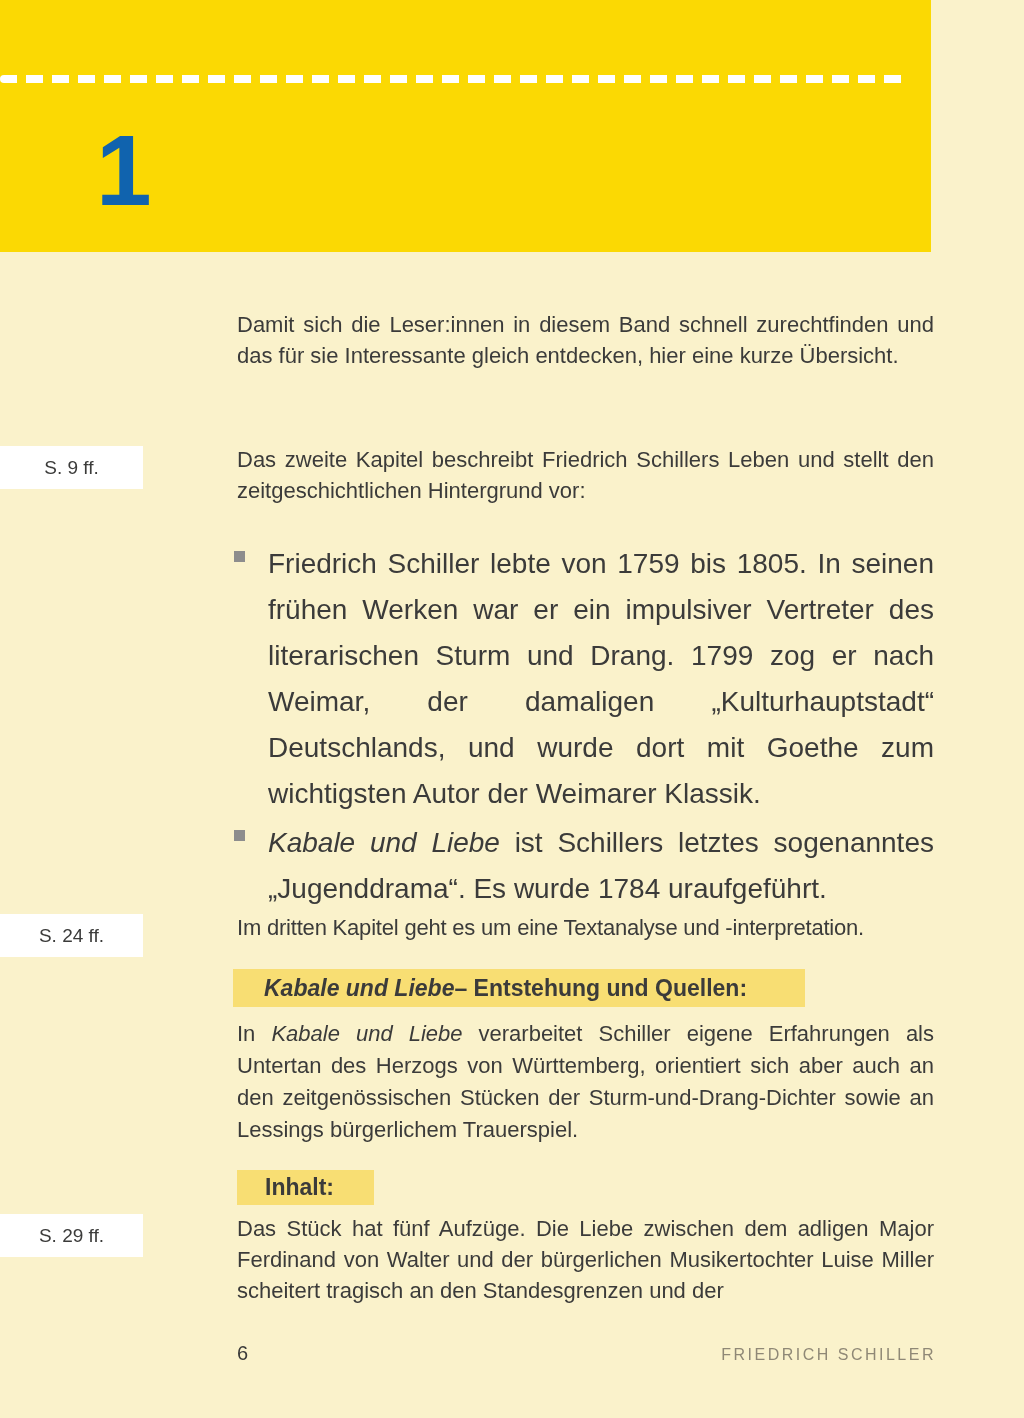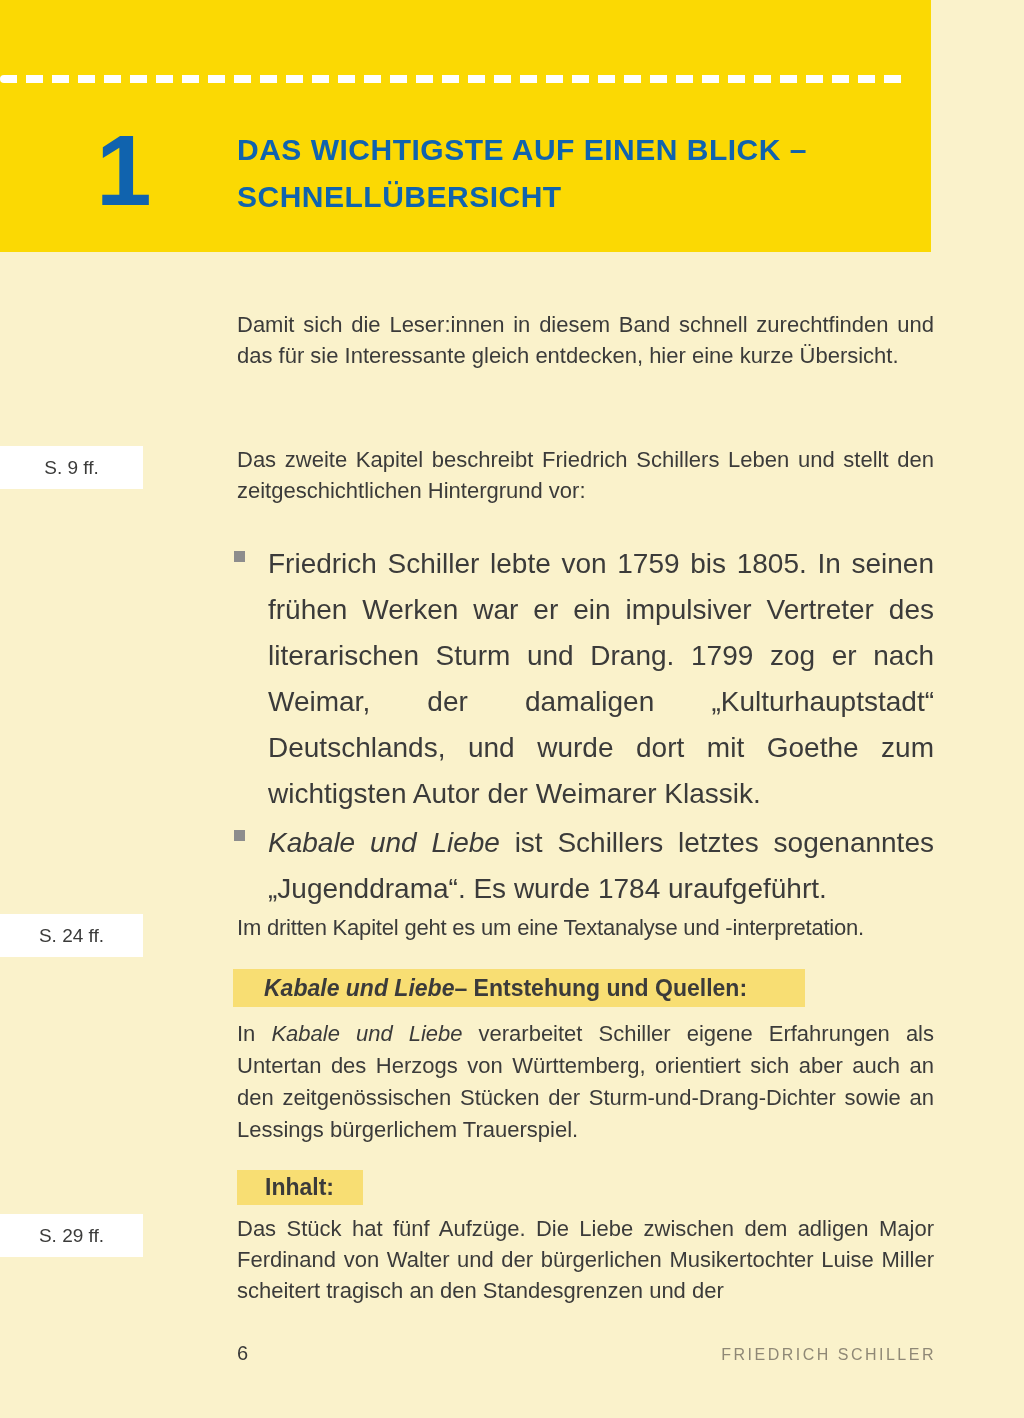--- a/index.html
+++ b/index.html
@@ -84,45 +84,41 @@
 
   
   .hl {
     position: absolute;
     background: #F8DE73;
     display: flex; align-items: center;
     font-size: 23px; font-weight: 700; color: #3B3B3A;
     box-sizing: border-box;
   }
   .hl-1 { left: 233px; top: 969px; width: 572px; height: 38px; padding-left: 31px; }
-  .hl-2 { left: 237px; top: 1170px; width: 126px; height: 35px; padding-left: 28px; }
+  .hl-2 { left: 237px; top: 1170px; width: 137px; height: 35px; padding-left: 28px; }
 
   
   .footer {
     position: absolute; left: 237px; top: 1342px; width: 699px;
     display: flex; justify-content: space-between; align-items: baseline;
   }
   .pagenum { font-size: 20px; color: #3B3B3A; }
   .running {
     font-size: 16px; letter-spacing: 2.5px; font-weight: 500;
     color: #8F8876;
   }
 </style>
 </head>
 <body>
 
 <div class="page">
 
   <header class="band">
     <div class="dashes"></div>
     <div class="chapter-num">1</div>
-    <h1 class="title">
-      <span>DAS WICHTIGSTE AUF EINEN BLICK –</span>
-      <span>SCHNELLÜBERSICHT</span>
-    </h1>
   </header>
 
   <div class="note note-1">S. 9 ff.</div>
   <div class="note note-2">S. 24 ff.</div>
   <div class="note note-3">S. 29 ff.</div>
 
   <p class="para p-intro">Damit sich die Leser:innen in diesem Band schnell zurechtfinden und das für sie Interessante gleich entdecken, hier eine kurze Übersicht.</p>
 
   <p class="para p-ch2">Das zweite Kapitel beschreibt Friedrich Schillers Leben und stellt den zeitgeschichtlichen Hintergrund vor:</p>
 

